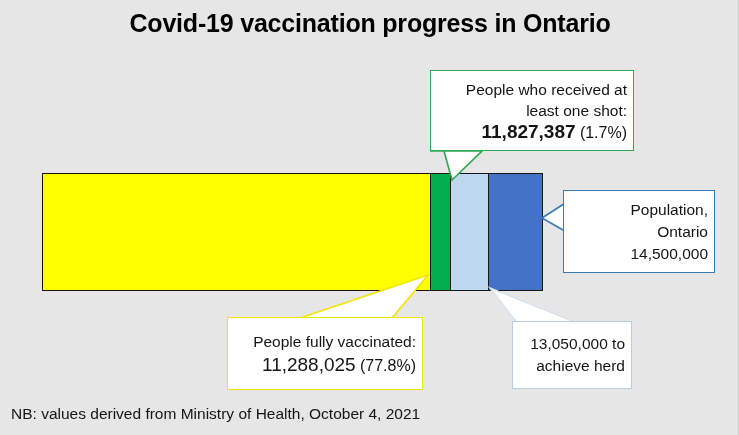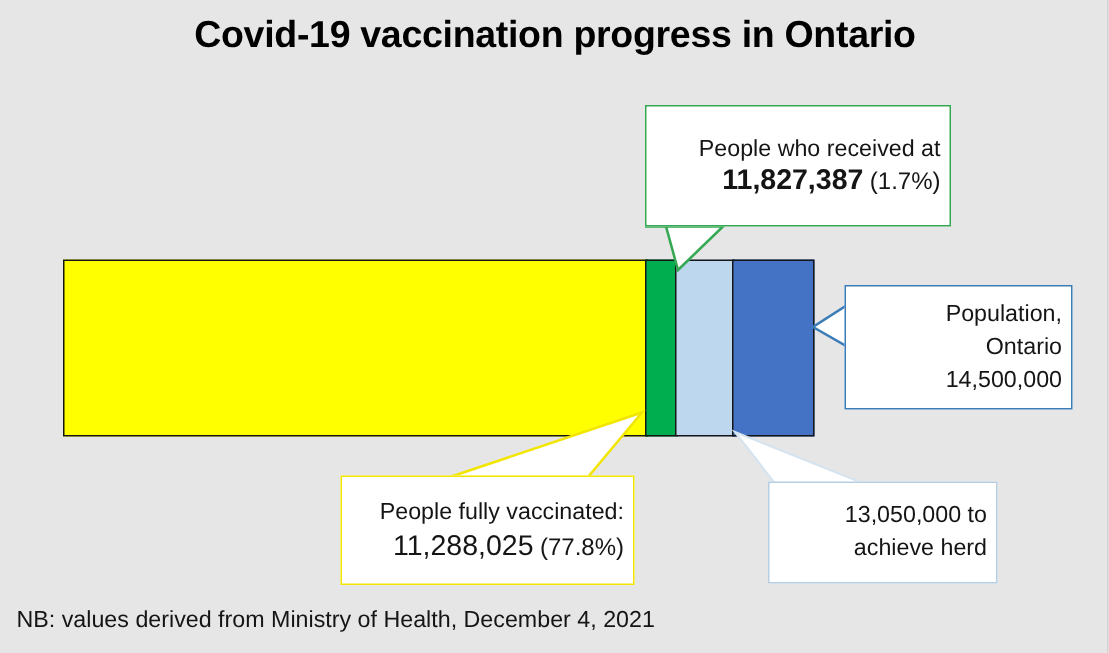--- a/index.html
+++ b/index.html
@@ -124,21 +124,21 @@
     height: 83px;
     border: 1.7px solid #3a7cb8;
     font-size: 15.5px;
     line-height: 22px;
   }
 
   
   #callout-herd {
     left: 512px;
     top: 321px;
-    width: 153px;
+    width: 120px;
     height: 68px;
     border: 1.5px solid #b6cde2;
     font-size: 15.5px;
     line-height: 22px;
   }
 
   
   #footnote {
     position: absolute;
     left: 11px;
@@ -162,20 +162,21 @@
     <div class="seg" style="left:446px; width:55px; background:#4472c4;"></div>
   </div>
 
   <svg class="tail" style="left:424px; top:146px; width:130px; height:40px;" viewBox="0 0 130 40">
     <polygon points="6,5 58,5 28,34 20,5" fill="#ffffff" stroke="#35a853" stroke-width="1.7"></polygon>
   </svg>
 
   <div class="callout" id="callout-onedose">
     <div class="inner">
       <div>People who received at</div>
+      <div>least one shot:</div>
       <div>
         <span class="big">11,827,387</span>
         <span class="pct">(1.7%)</span>
       </div>
     </div>
   </div>
 
   <svg class="tail" style="left:280px; top:272px; width:160px; height:50px;" viewBox="0 0 160 50">
     <polygon points="148,3 112,46 20,46" fill="#ffffff" stroke="#f2e600" stroke-width="1.7"></polygon>
   </svg>
@@ -206,15 +207,15 @@
     <polygon points="6,4 96,40 34,40" fill="#ffffff" stroke="#d6e4f0" stroke-width="1.5"></polygon>
   </svg>
 
   <div class="callout" id="callout-herd">
     <div class="inner">
       <div>13,050,000 to</div>
       <div>achieve herd</div>
     </div>
   </div>
 
-  <div id="footnote">NB: values derived from Ministry of Health, December 4, 2021</div>
+  <div id="footnote">NB: values derived from Ministry of Health, October 4, 2021</div>
 
 </div>
 
 </body></html>

